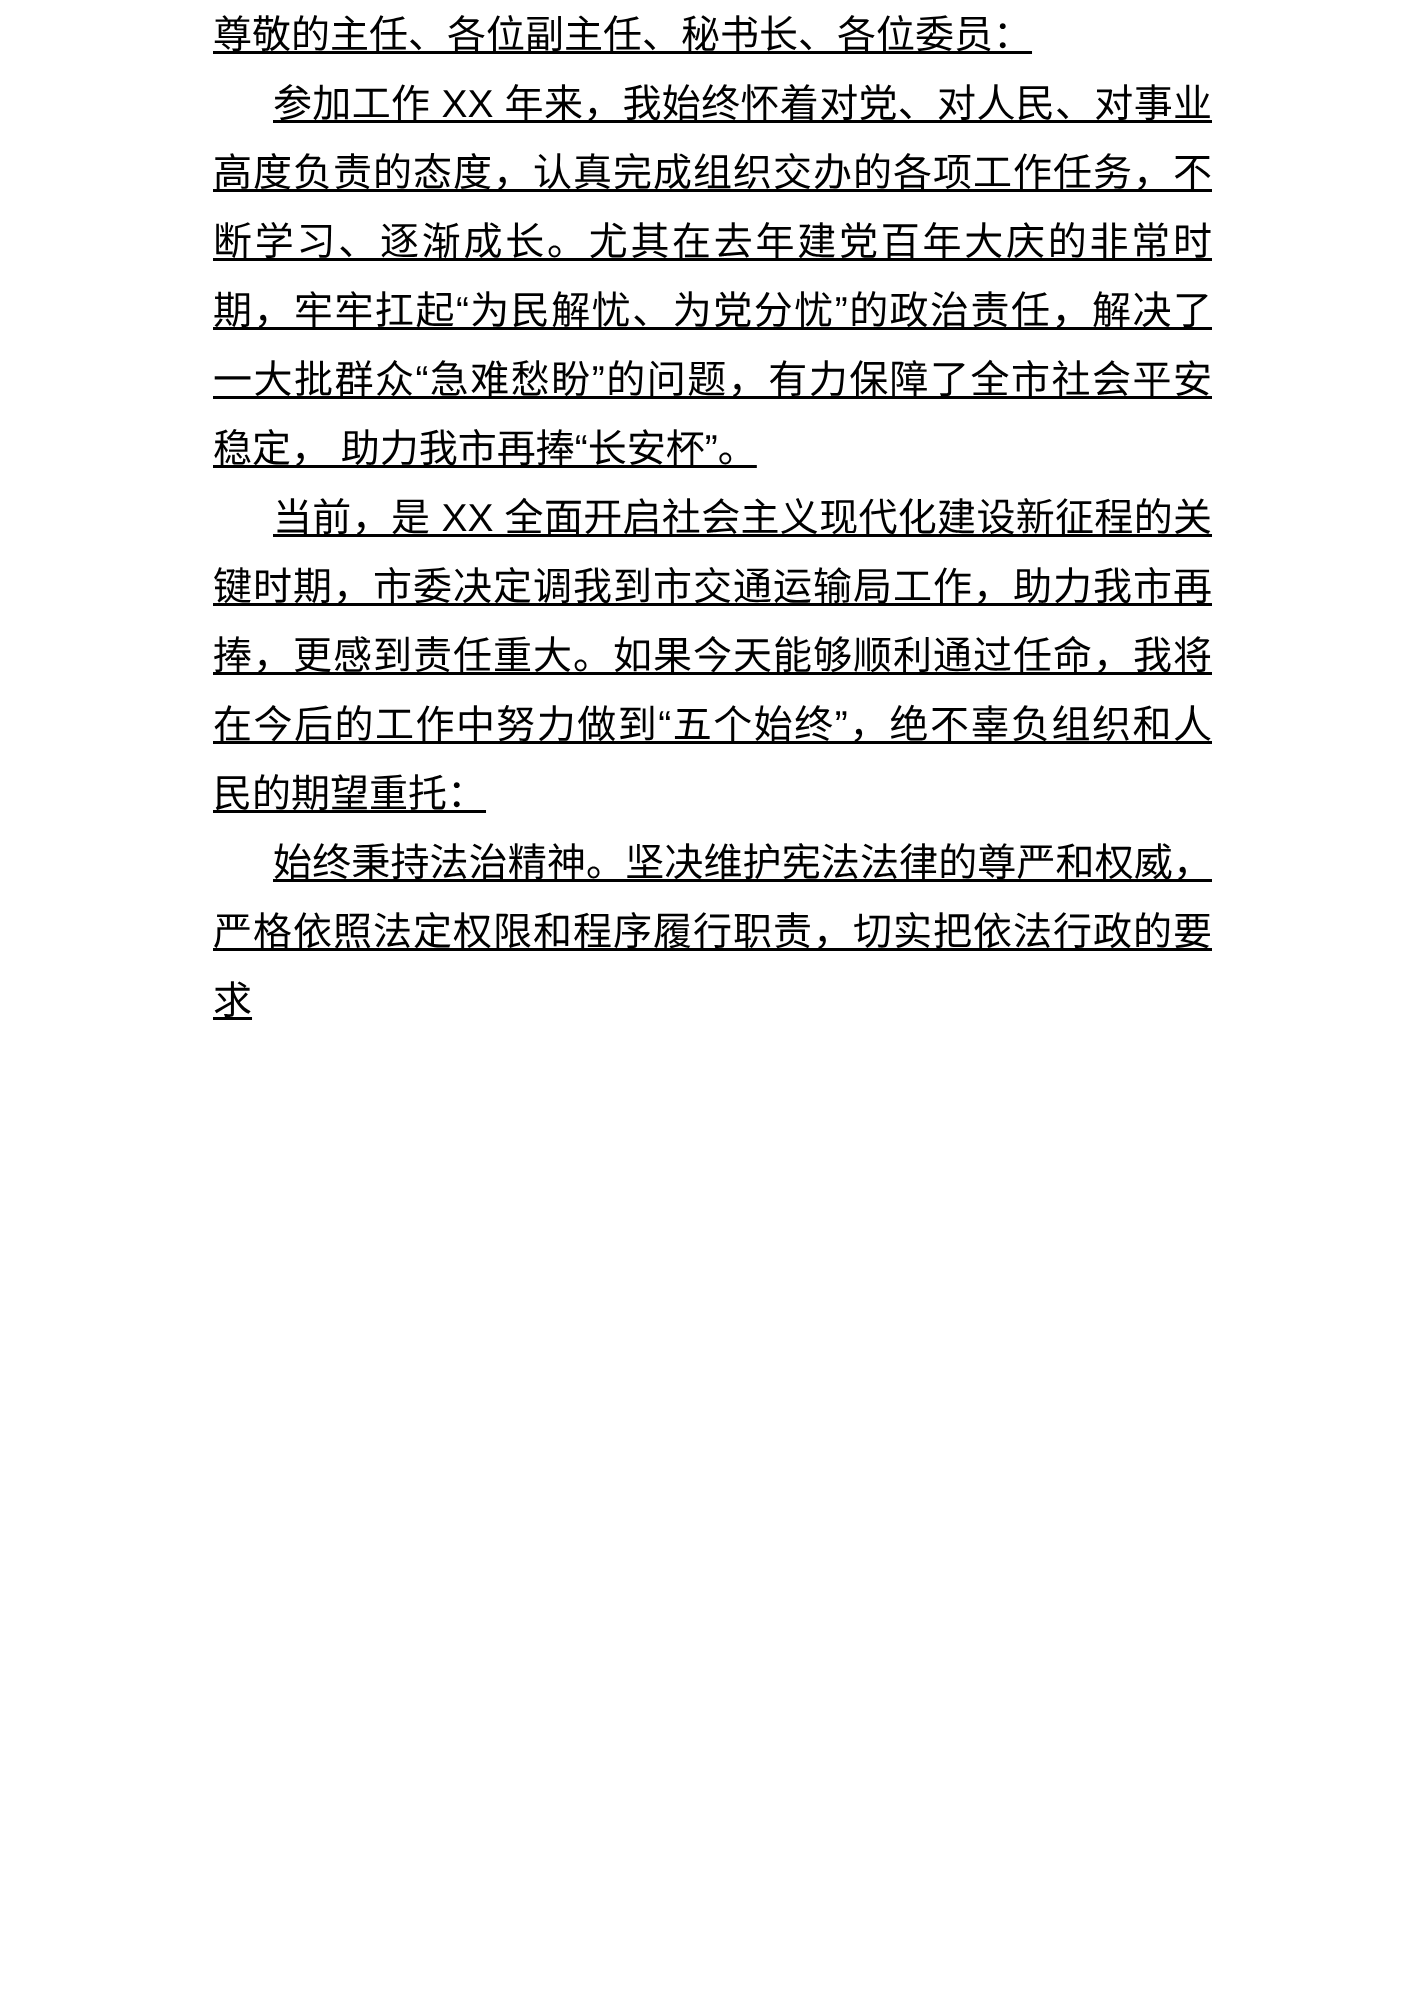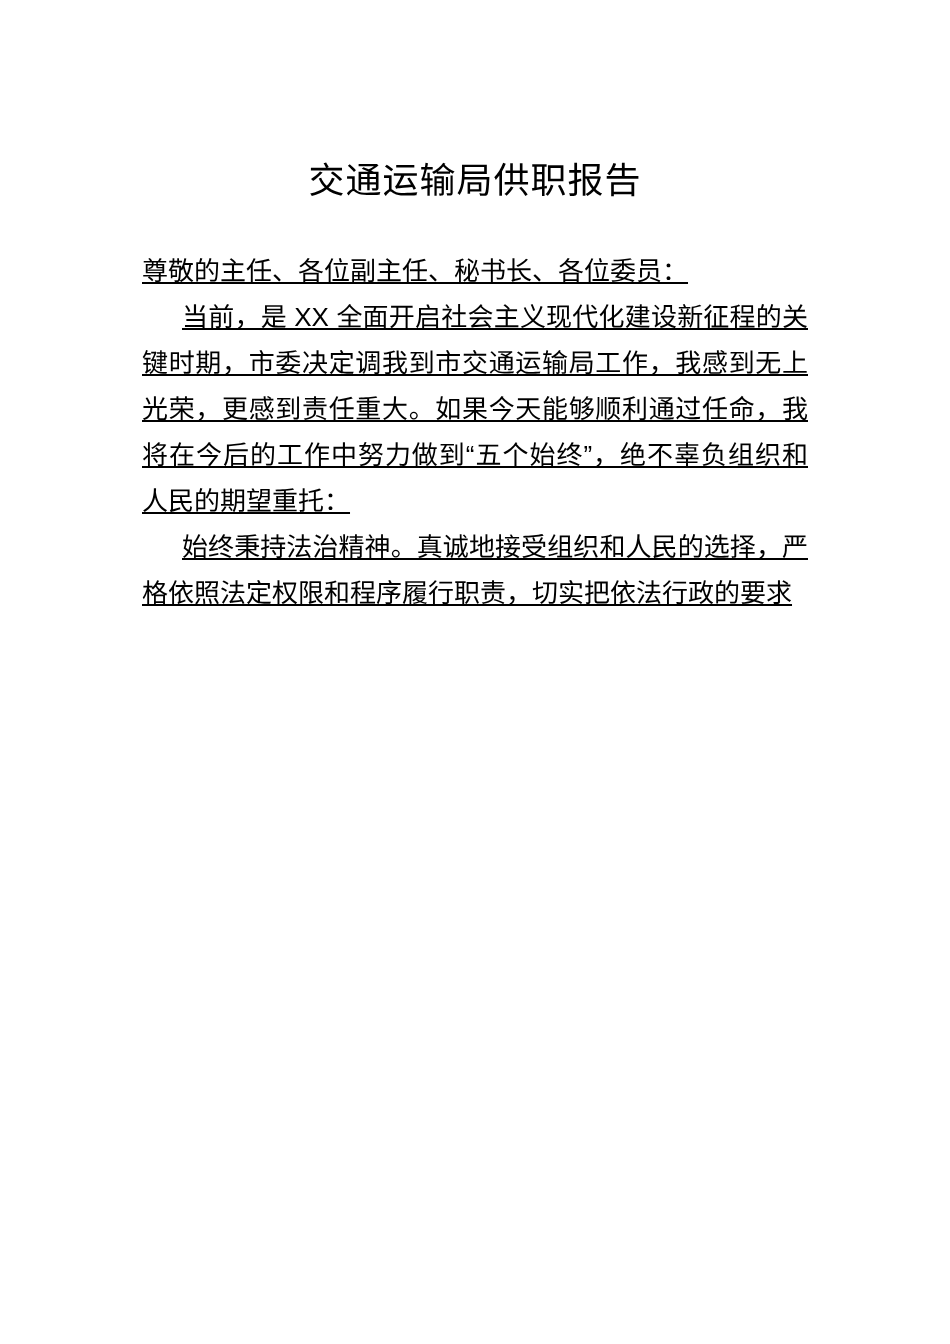--- a/index.html
+++ b/index.html
@@ -41,26 +41,26 @@
     }
     .salutation {
       text-indent: 0;
     }
   </style>
 </head>
 <body>
 
 <div class="page">
   <div class="content">
-    <h1 class="doc-title">交通运输局供职报告</h1>
 
     <div>
       <p class="para salutation">尊敬的主任、各位副主任、秘书长、各位委员：</p>
 
 
+      <p class="para">参加工作 XX 年来，我始终怀着对党、对人民、对事业高度负责的态度，认真完成组织交办的各项工作任务，不断学习、逐渐成长。尤其在去年建党百年大庆的非常时期，牢牢扛起“为民解忧、为党分忧”的政治责任，解决了一大批群众“急难愁盼”的问题，有力保障了全市社会平安稳定， 助力我市再捧“长安杯”。</p>
 
-      <p class="para">当前，是 XX 全面开启社会主义现代化建设新征程的关键时期，市委决定调我到市交通运输局工作，我感到无上光荣，更感到责任重大。如果今天能够顺利通过任命，我将在今后的工作中努力做到“五个始终”，绝不辜负组织和人民的期望重托：</p>
+      <p class="para">当前，是 XX 全面开启社会主义现代化建设新征程的关键时期，市委决定调我到市交通运输局工作，助力我市再捧，更感到责任重大。如果今天能够顺利通过任命，我将在今后的工作中努力做到“五个始终”，绝不辜负组织和人民的期望重托：</p>
 
 
-      <p class="para">始终秉持法治精神。真诚地接受组织和人民的选择，严格依照法定权限和程序履行职责，切实把依法行政的要求</p>
+      <p class="para">始终秉持法治精神。坚决维护宪法法律的尊严和权威，严格依照法定权限和程序履行职责，切实把依法行政的要求</p>
     </div>
   </div>
 </div>
 
 </body></html>

